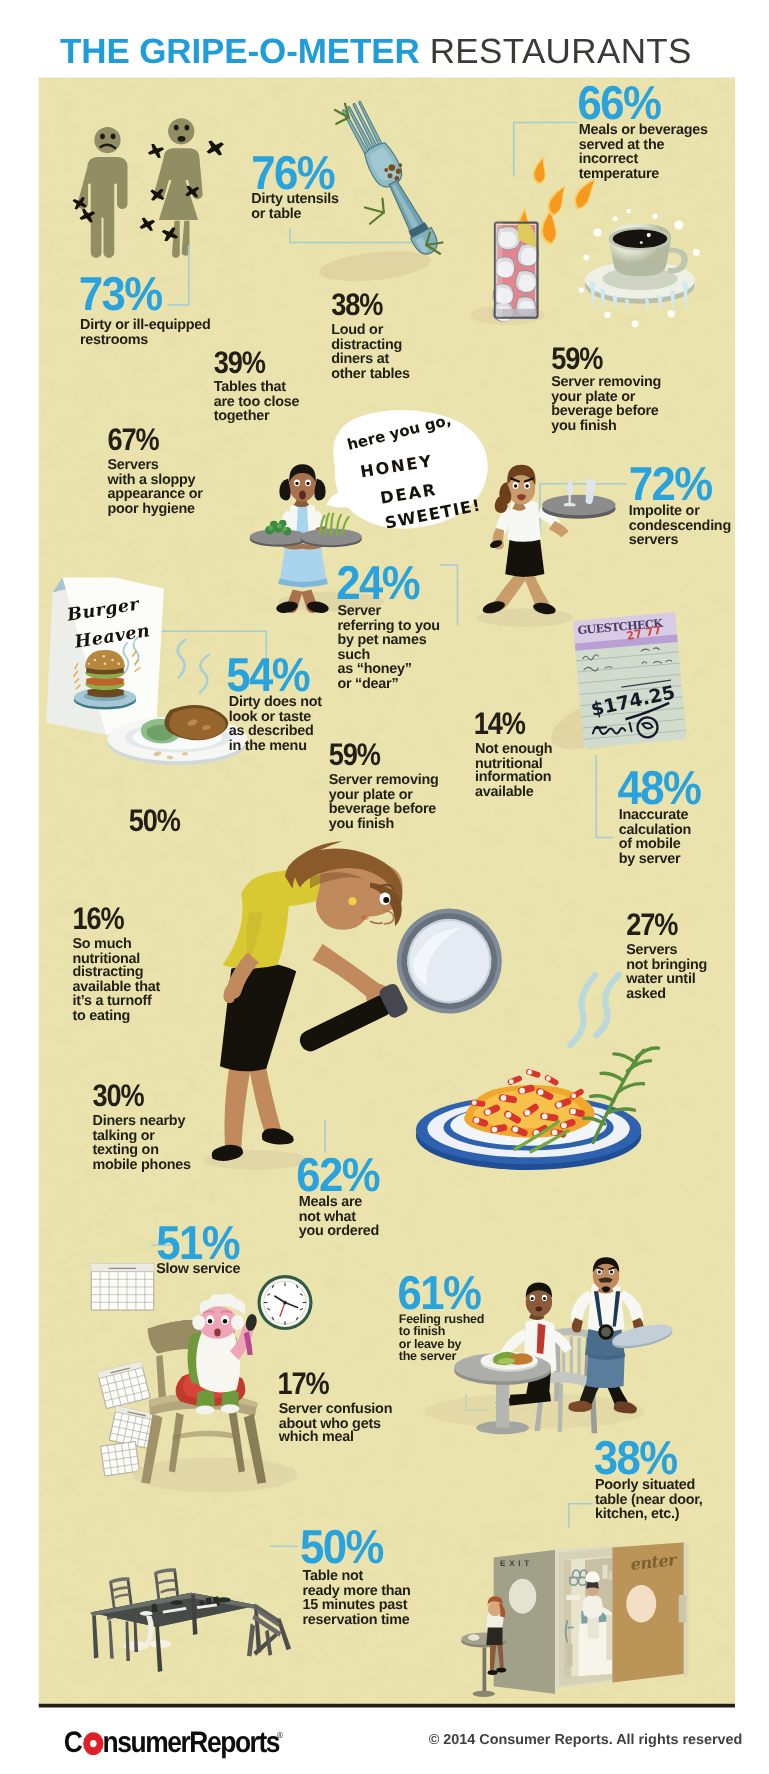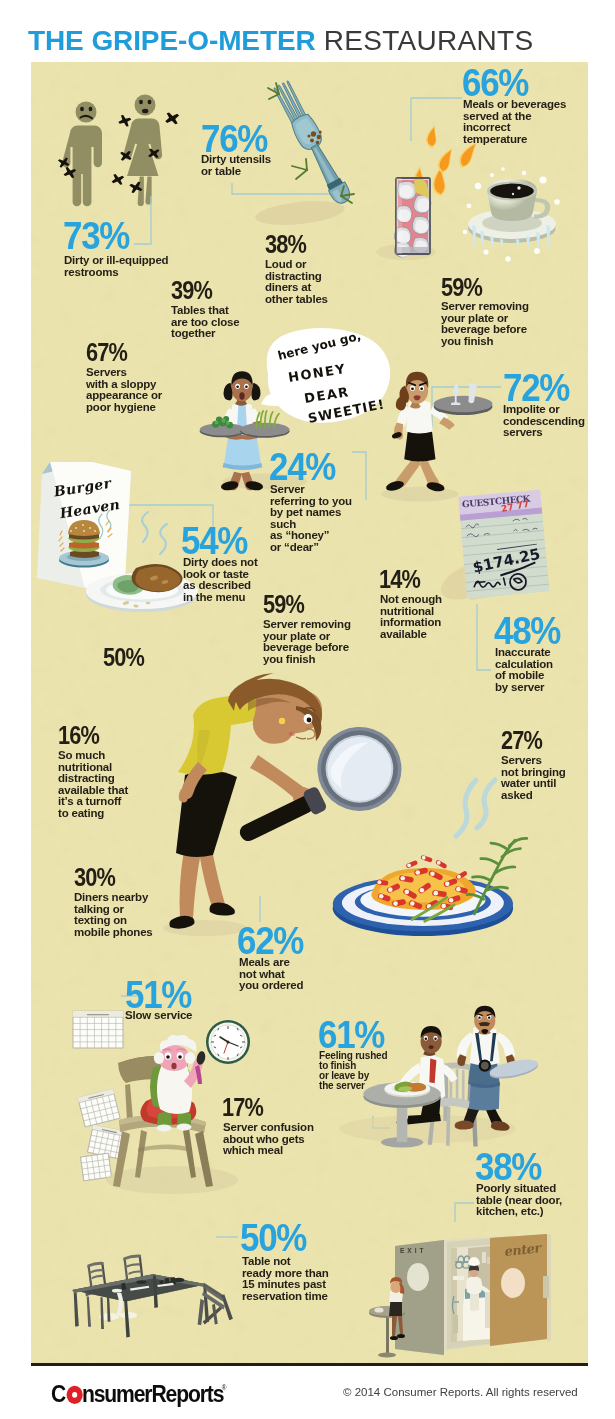--- a/index.html
+++ b/index.html
@@ -1,26 +1,26 @@
 <!DOCTYPE html>
 <html><head>
 <meta charset="utf-8">
 <title>The Gripe-O-Meter Restaurants</title>
 <style>
   html,body{margin:0;padding:0;background:#ffffff;}
   body{width:615px;height:1419px;font-family:"Liberation Sans",sans-serif;}
   .page{position:relative;width:615px;height:1419px;overflow:hidden;background:#fff;}
-  .hdr{position:absolute;left:28px;top:27px;white-space:nowrap;line-height:1;}
+  .hdr{position:absolute;left:48px;top:27px;white-space:nowrap;line-height:1;}
   .hdr span{font-size:28px;}
   .t1{font-weight:bold;color:#1f9ddb;letter-spacing:-0.1px;}
   .t2{font-weight:normal;color:#3a3a38;letter-spacing:0.3px;}
   .board{position:absolute;left:31px;top:62px;width:557px;height:1301px;background:#ece4ad;overflow:hidden;}
   .art{position:absolute;left:0;top:0;width:557px;height:1301px;}
   .rule{position:absolute;left:31px;top:1363px;width:557px;height:3px;background:#231f16;}
-  .copy{position:absolute;left:343px;top:1386px;font-size:11.5px;color:#404040;white-space:nowrap;}
+  .copy{position:absolute;left:343px;top:1386px;font-size:11.5px;color:#404040;white-space:nowrap;font-weight:bold;}
   .pct{position:absolute;font-weight:bold;line-height:1;white-space:nowrap;transform-origin:left top;}
   .blue{color:#28a3de;}
   .dark{color:#231f16;}
   .cap{position:absolute;font-weight:bold;color:#231f16;line-height:1.01;letter-spacing:-0.2px;white-space:pre;}
   .logo{position:absolute;left:51px;top:1381px;width:200px;height:28px;}
 </style>
 </head>
 <body>
 
 <div class="page">

